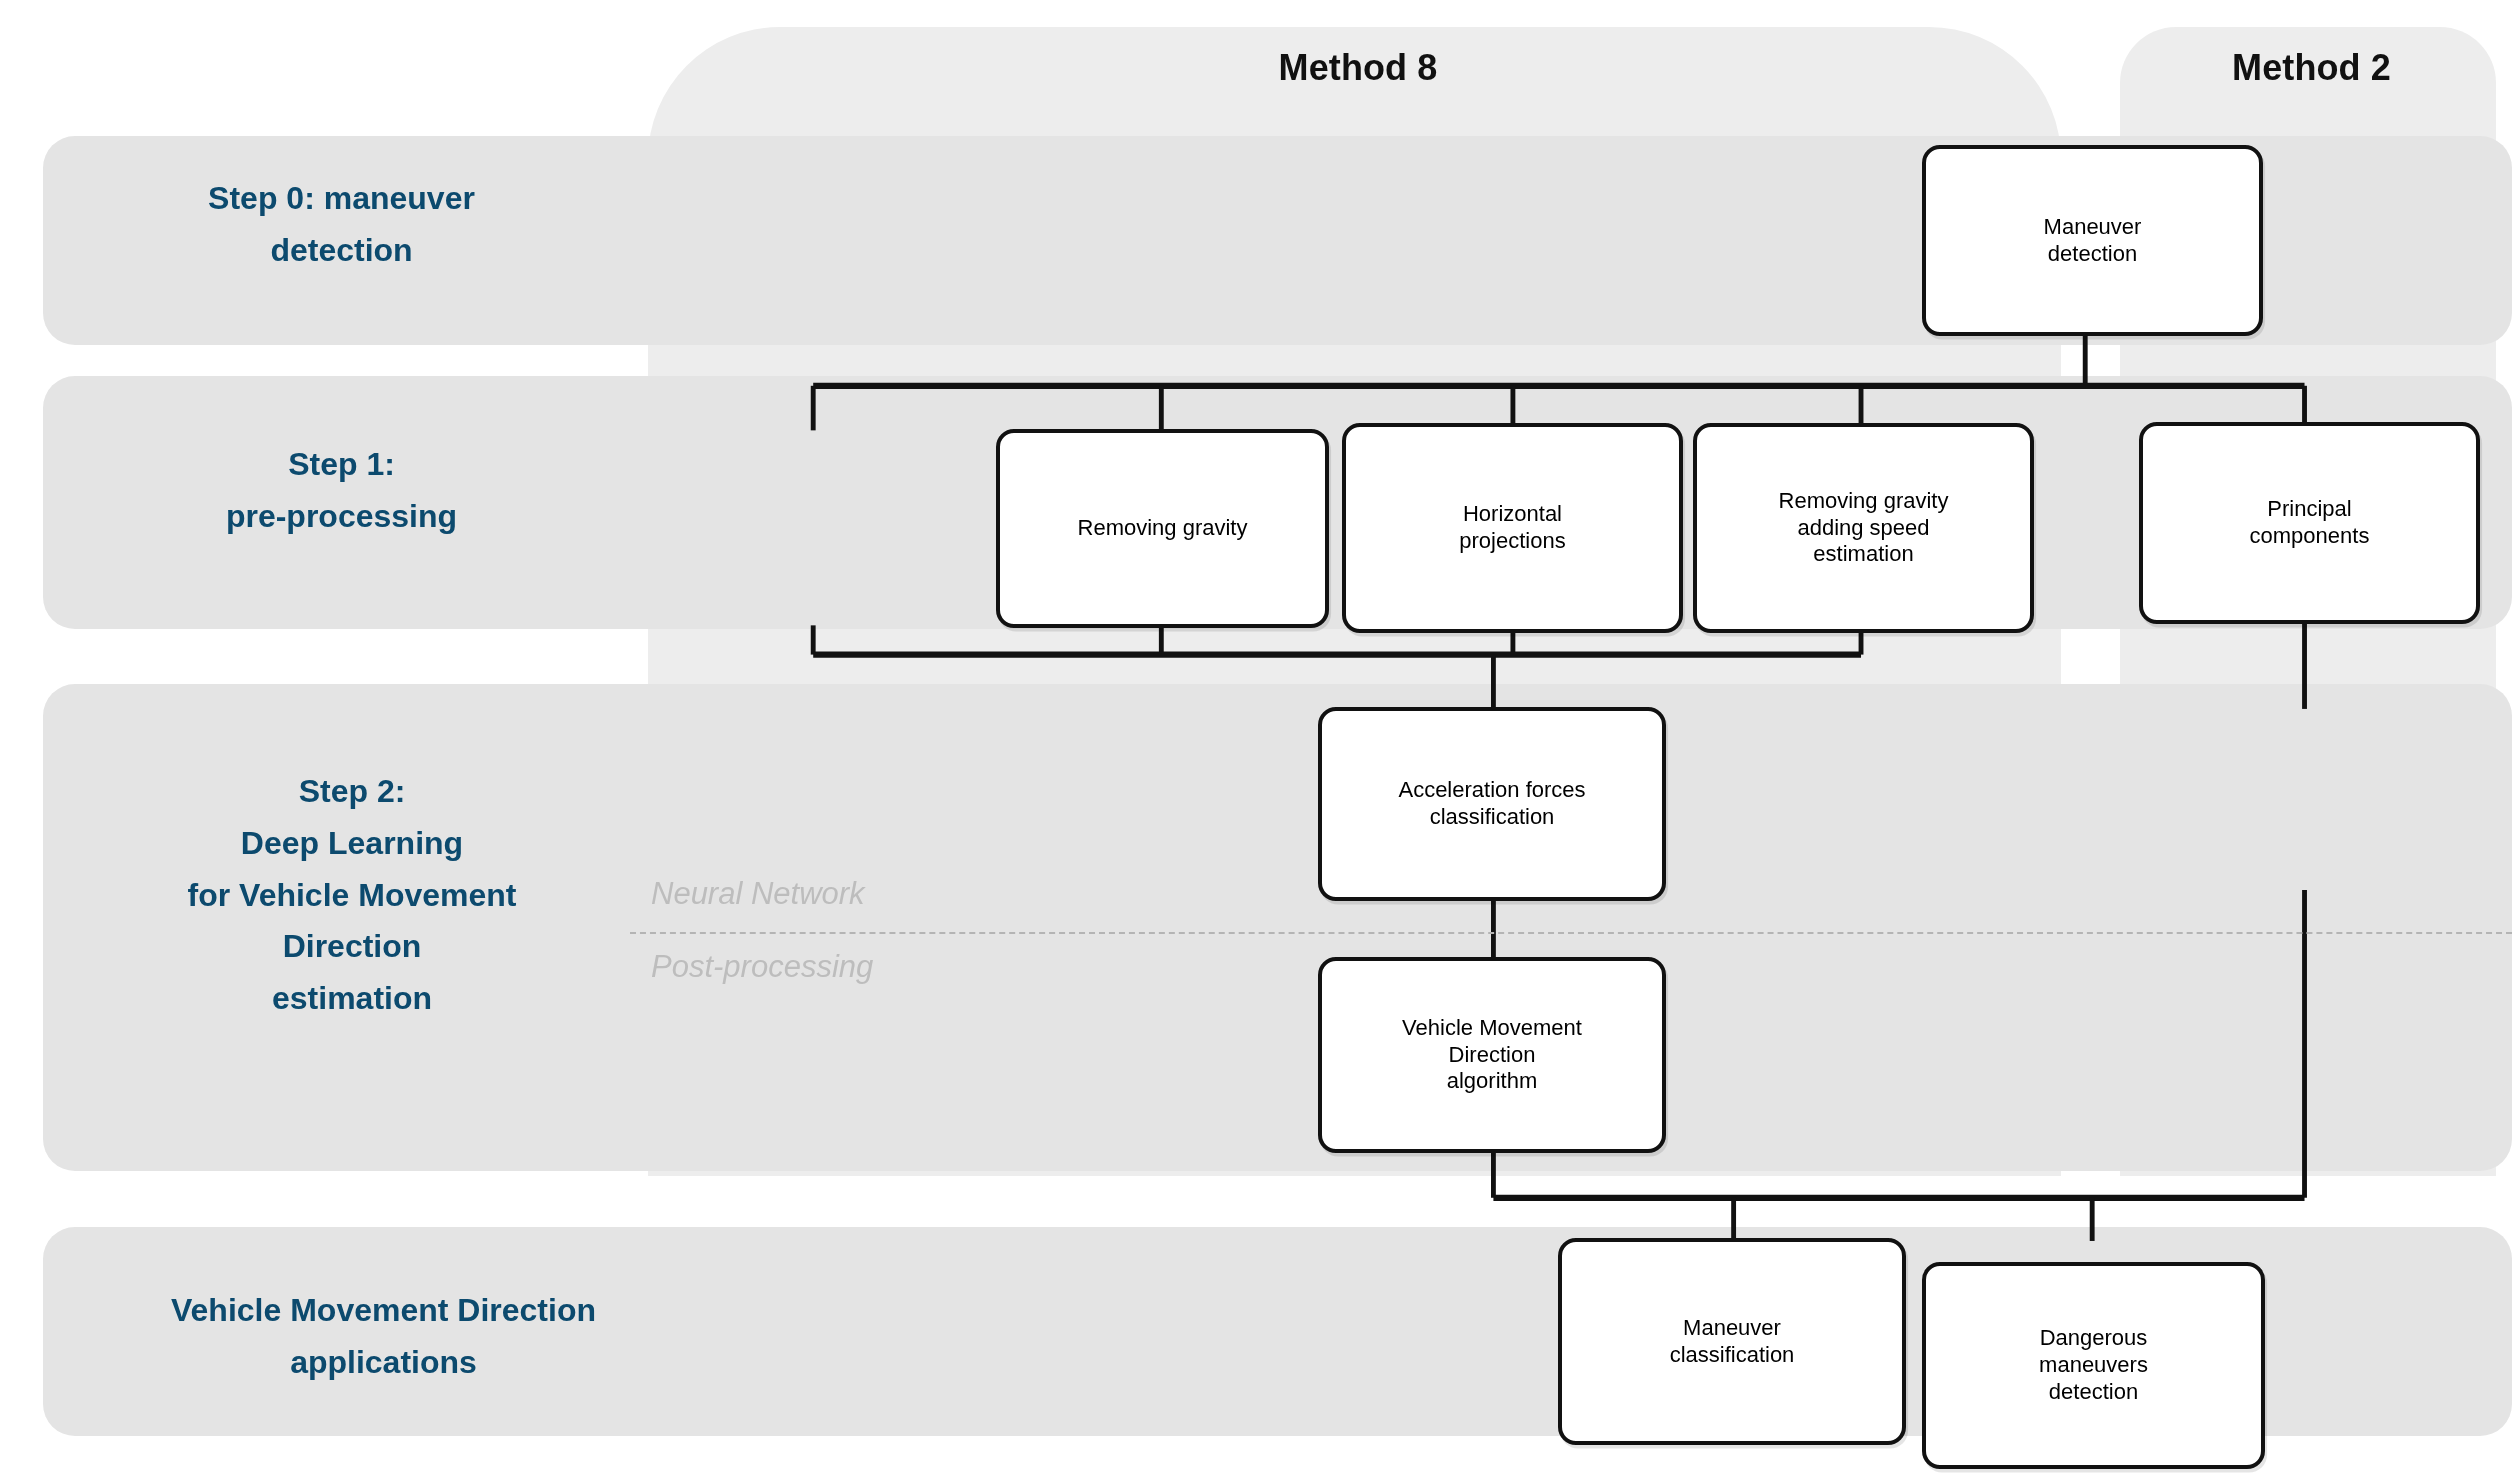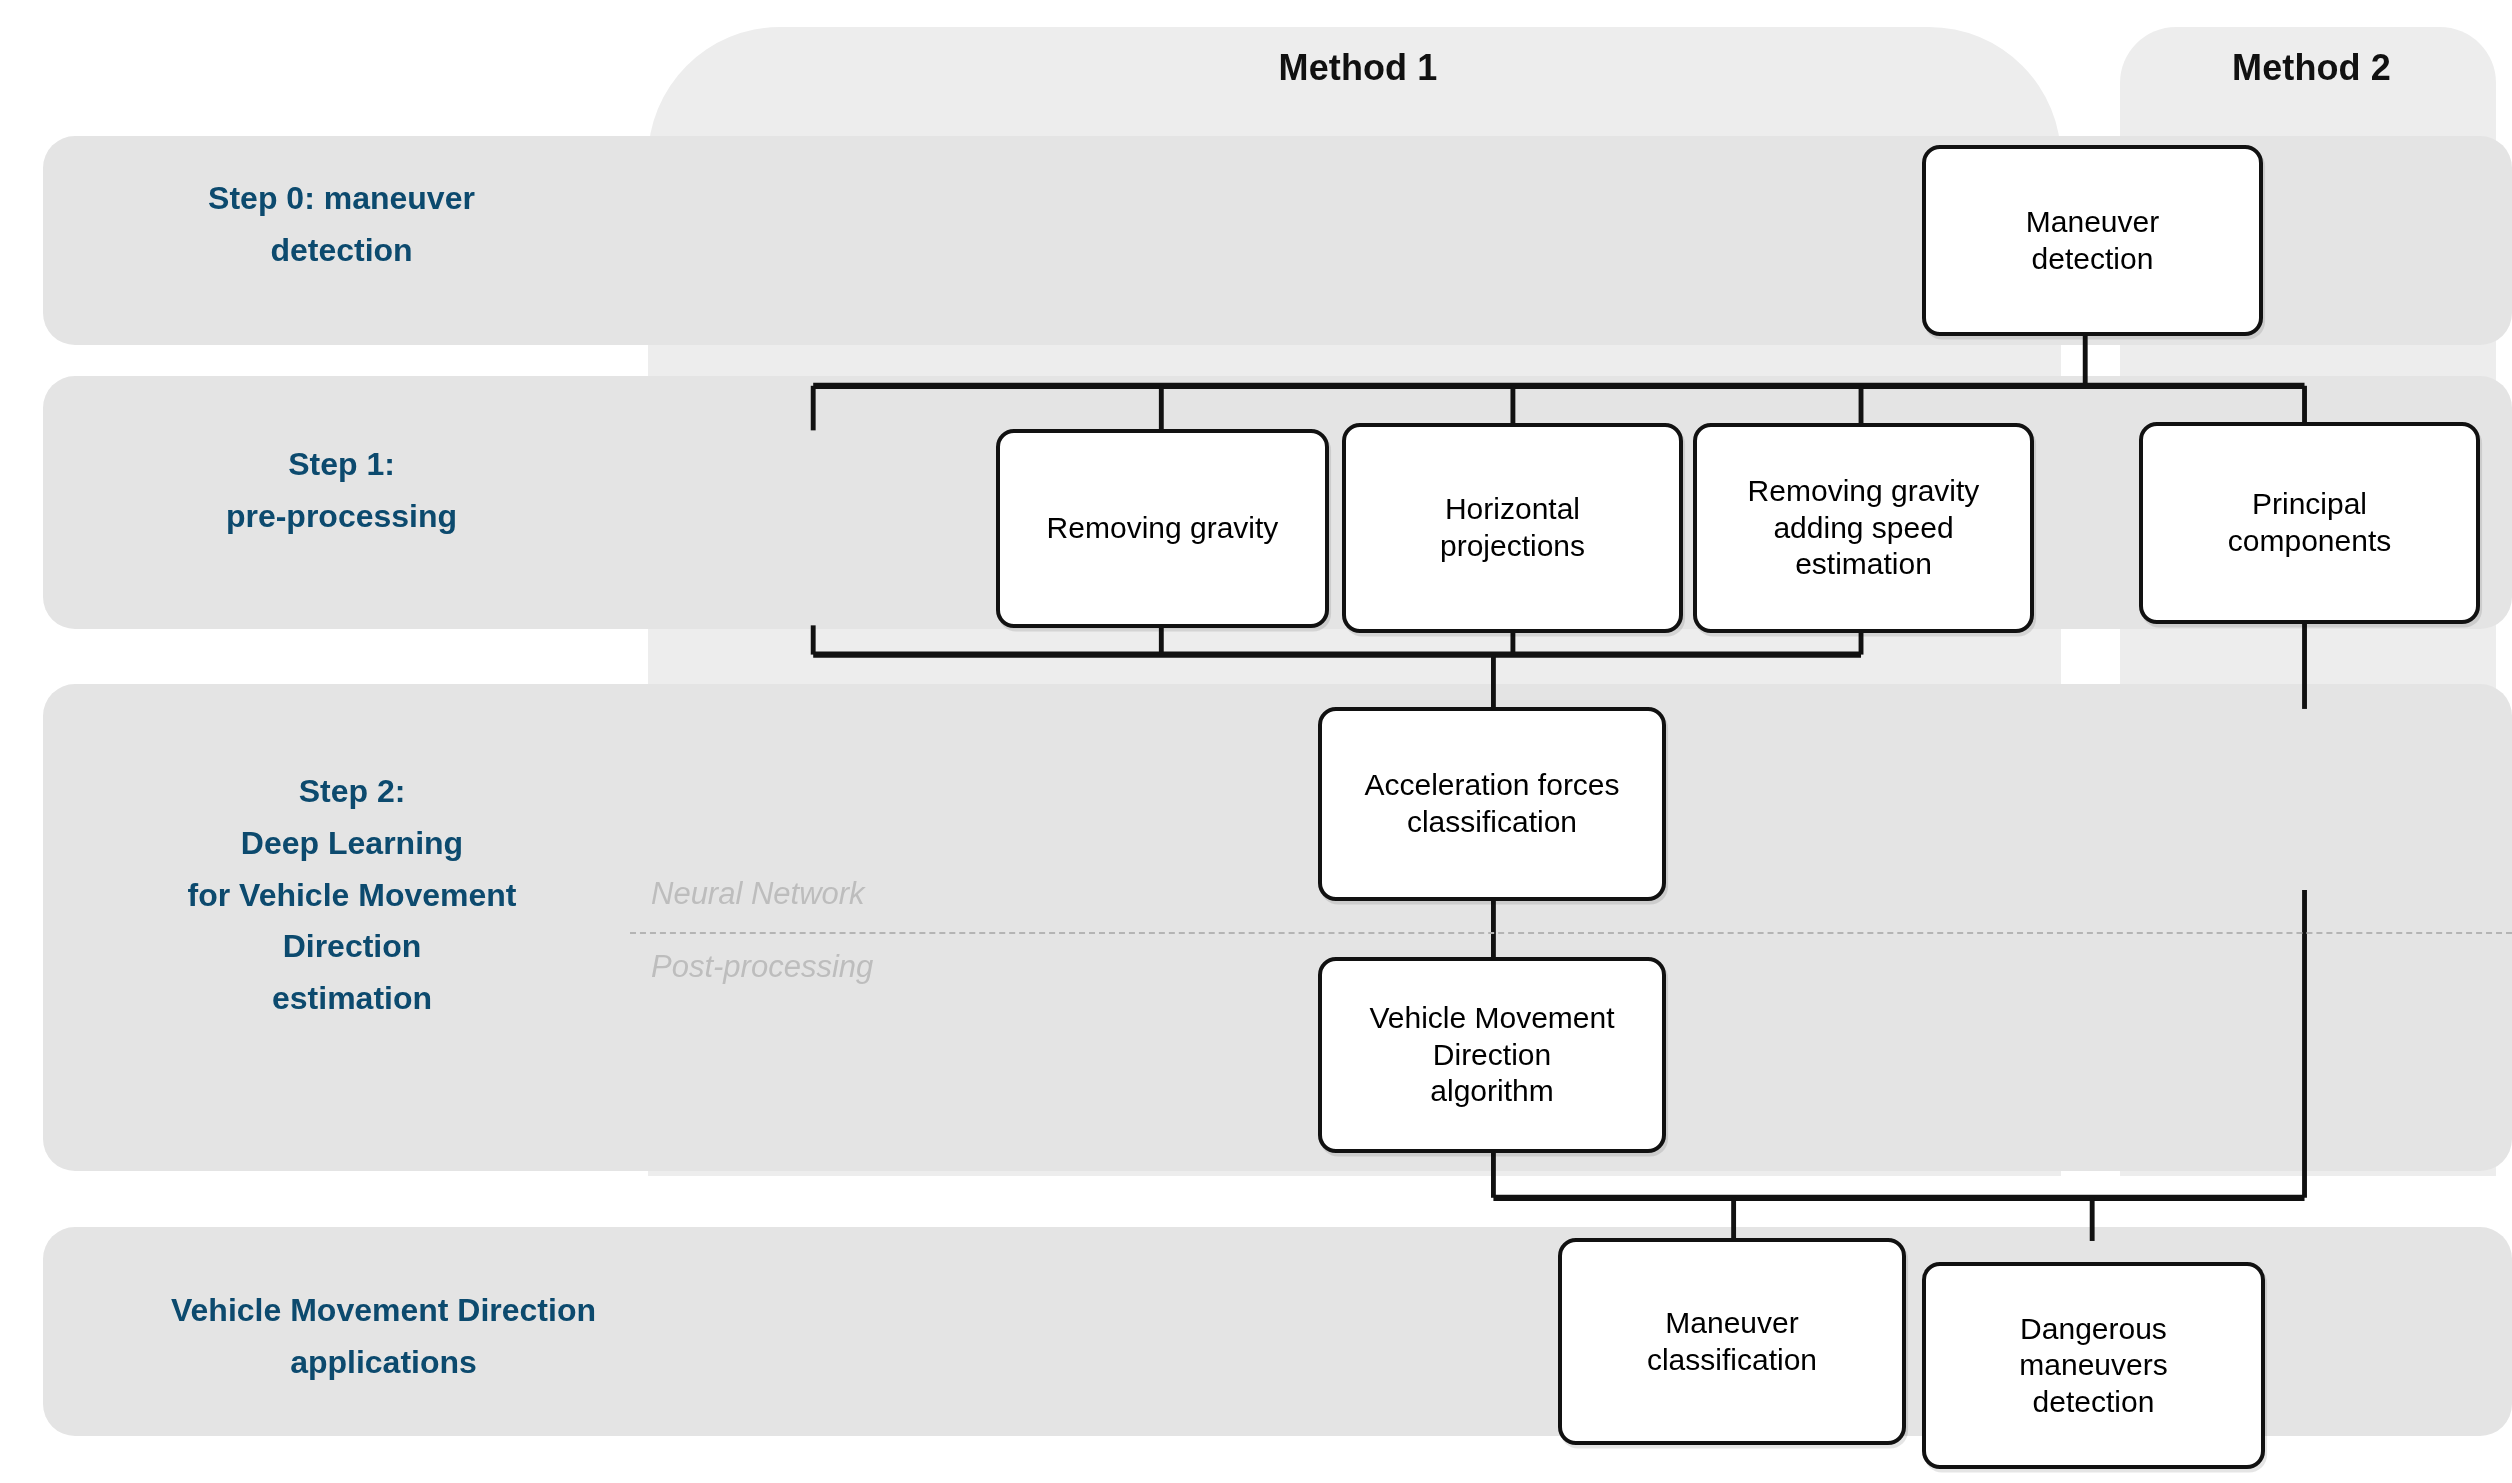--- a/index.html
+++ b/index.html
@@ -45,21 +45,21 @@
   .node{
     position:absolute;
     z-index:8;
     background:#ffffff;
     border:4.9px solid #111;
     border-radius:18px;
     display:flex;
     align-items:center;
     justify-content:center;
     text-align:center;
-    font-size:30px;
+    font-size:22px;
     line-height:1.22;
     color:#000;
     box-sizing:border-box;
     padding:4.2px 7px;
     box-shadow:2.1px 3.5px 0 rgba(0,0,0,.10);
   }
   
   #wires{
     position:absolute;
     left:0;top:0;
@@ -92,21 +92,21 @@
 <div id="stage">
 
   <div class="method-col" style="left:648px;top:26.5px;width:1413px;height:1149px;border-top-left-radius:132px;border-top-right-radius:132px;"></div>
   <div class="method-col" style="left:2120px;top:26.5px;width:376px;height:1149px;border-top-left-radius:56px;border-top-right-radius:56px;"></div>
 
   <div class="band" style="left:43px;top:136px;width:2469px;height:209px;"></div>
   <div class="band" style="left:43px;top:376px;width:2469px;height:253px;"></div>
   <div class="band" style="left:43px;top:684px;width:2469px;height:487px;"></div>
   <div class="band" style="left:43px;top:1227px;width:2469px;height:209px;"></div>
 
-  <div class="method-label" style="left:1010px;top:47px;width:696px;">Method 1</div>
+  <div class="method-label" style="left:1010px;top:47px;width:696px;">Method 8</div>
   <div class="method-label" style="left:2148px;top:47px;width:327px;">Method 2</div>
 
   <div class="band-label" style="left:91px;top:173px;width:501px;">Step 0: maneuver<br>detection</div>
   <div class="band-label" style="left:91px;top:439px;width:501px;">Step 1:<br>pre-processing</div>
   <div class="band-label" style="left:49px;top:766px;width:606px;">Step 2:<br>Deep Learning<br>for Vehicle Movement<br>Direction<br>estimation</div>
   <div class="band-label" style="left:77px;top:1285px;width:613px;">Vehicle Movement Direction<br>applications</div>
 
   <div class="divider" style="left:630px;top:932px;width:1882px;"></div>
   <div class="ghost-label" style="left:651px;top:876px;">Neural Network</div>
   <div class="ghost-label" style="left:651px;top:949px;">Post-processing</div>

